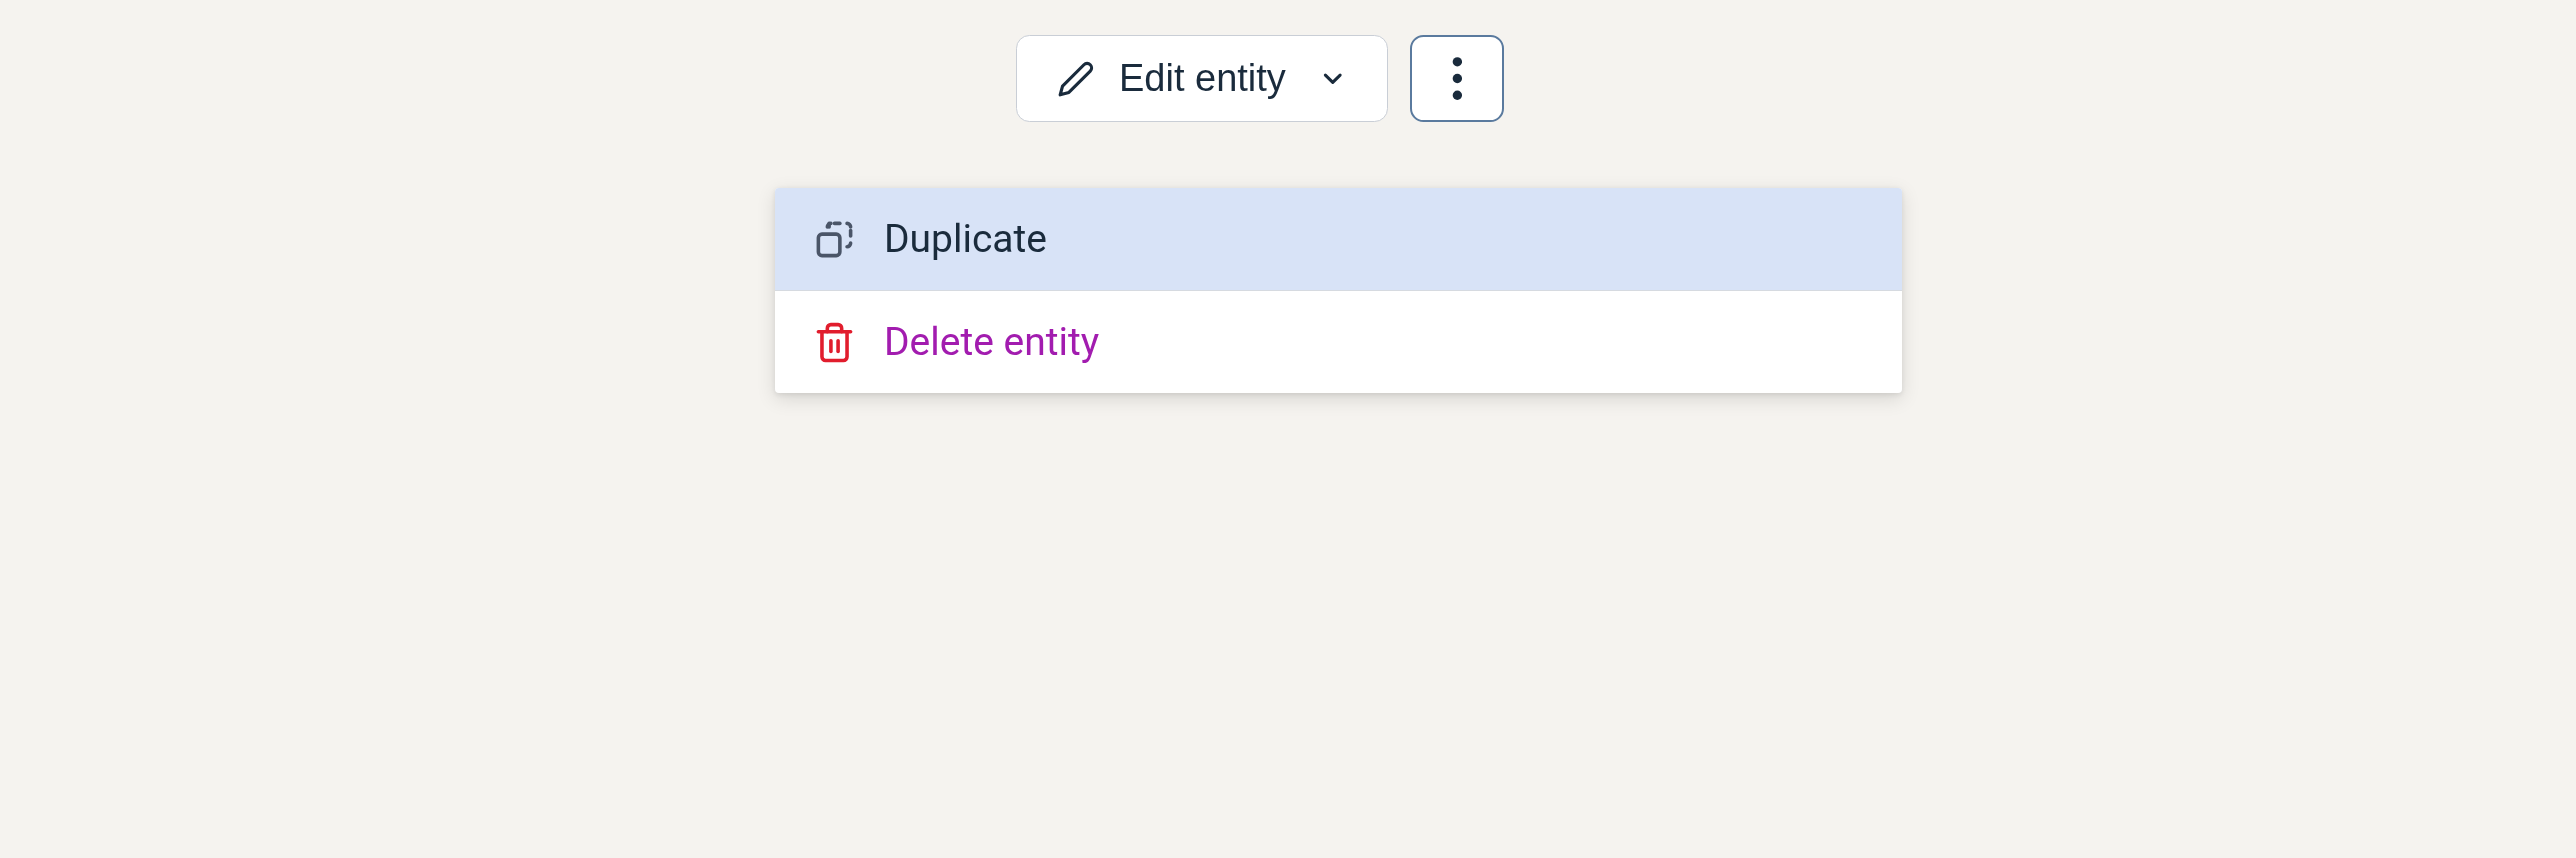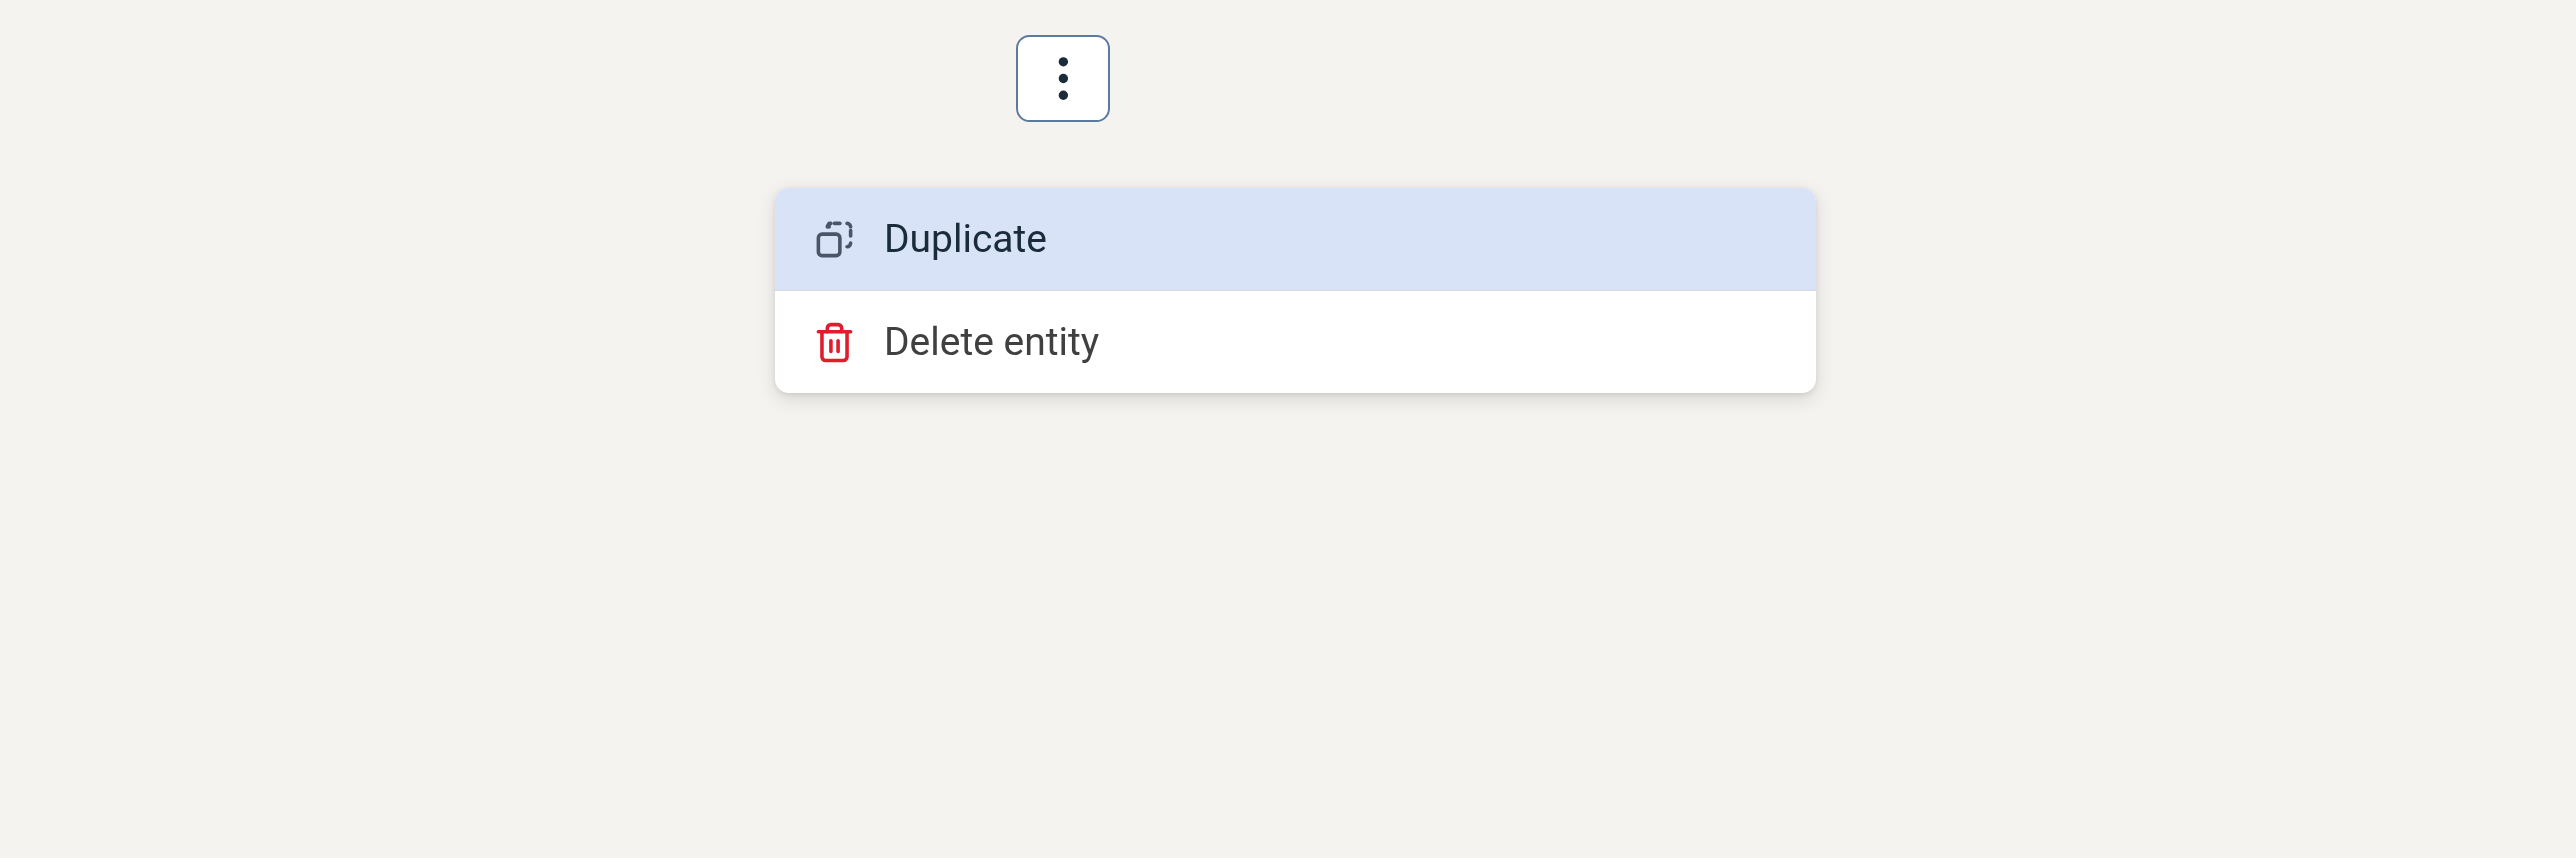--- a/index.html
+++ b/index.html
@@ -62,24 +62,24 @@
       justify-content: center;
       background: #ffffff;
       border: 2.7px solid #5a7a9e;
       border-radius: 13.4px;
       width: 94px;
       height: 87px;
       cursor: pointer;
     }
     .dropdown {
       background: #ffffff;
-      border-radius: 14px;
+      border-radius: 4px;
       box-shadow: 0 5.4px 19px rgba(0,0,0,0.12), 0 1.3px 5.4px rgba(0,0,0,0.08);
       overflow: hidden;
-      width: 1041px;
+      width: 1127px;
     }
     .menu-item {
       display: flex;
       align-items: center;
       gap: 28px;
       padding: 28px 38px;
       cursor: pointer;
     }
     .menu-item.highlighted {
       background: #d8e3f7;
@@ -91,37 +91,50 @@
       align-items: center;
       justify-content: center;
       flex-shrink: 0;
     }
     .menu-item .label {
       font-size: 39px;
       color: #1a2b3c;
       font-weight: 400;
     }
     .menu-item.danger .label {
-      color: #404040;
+      color: #a21caf;
     }
     .divider {
       height: 1.3px;
       background: #d6dae0;
       width: 100%;
     }
     svg {
       display: block;
     }
   </style>
 </head>
 <body>
 
 <div class="container">
 
   <div class="toolbar">
+    <button class="edit-button">
+      <span class="icon">
+        <svg width="38" height="38" viewBox="0 0 24 24" fill="none" stroke="#1a2b3c" stroke-width="2" stroke-linecap="round" stroke-linejoin="round">
+          <path d="M17 3a2.828 2.828 0 1 1 4 4L7.5 20.5 2 22l1.5-5.5L17 3z"></path>
+        </svg>
+      </span>
+      <span class="label">Edit entity</span>
+      <span class="chevron">
+        <svg width="29.5" height="29.5" viewBox="0 0 24 24" fill="none" stroke="#1a2b3c" stroke-width="2.5" stroke-linecap="round" stroke-linejoin="round">
+          <polyline points="6 9 12 15 18 9"></polyline>
+        </svg>
+      </span>
+    </button>
 
     <button class="more-button">
       <span>
         <svg width="10.7" height="47" viewBox="0 0 16 70" fill="#1a2b3c">
           <circle cx="8" cy="10" r="7"></circle>
           <circle cx="8" cy="35" r="7"></circle>
           <circle cx="8" cy="60" r="7"></circle>
         </svg>
       </span>
     </button>

